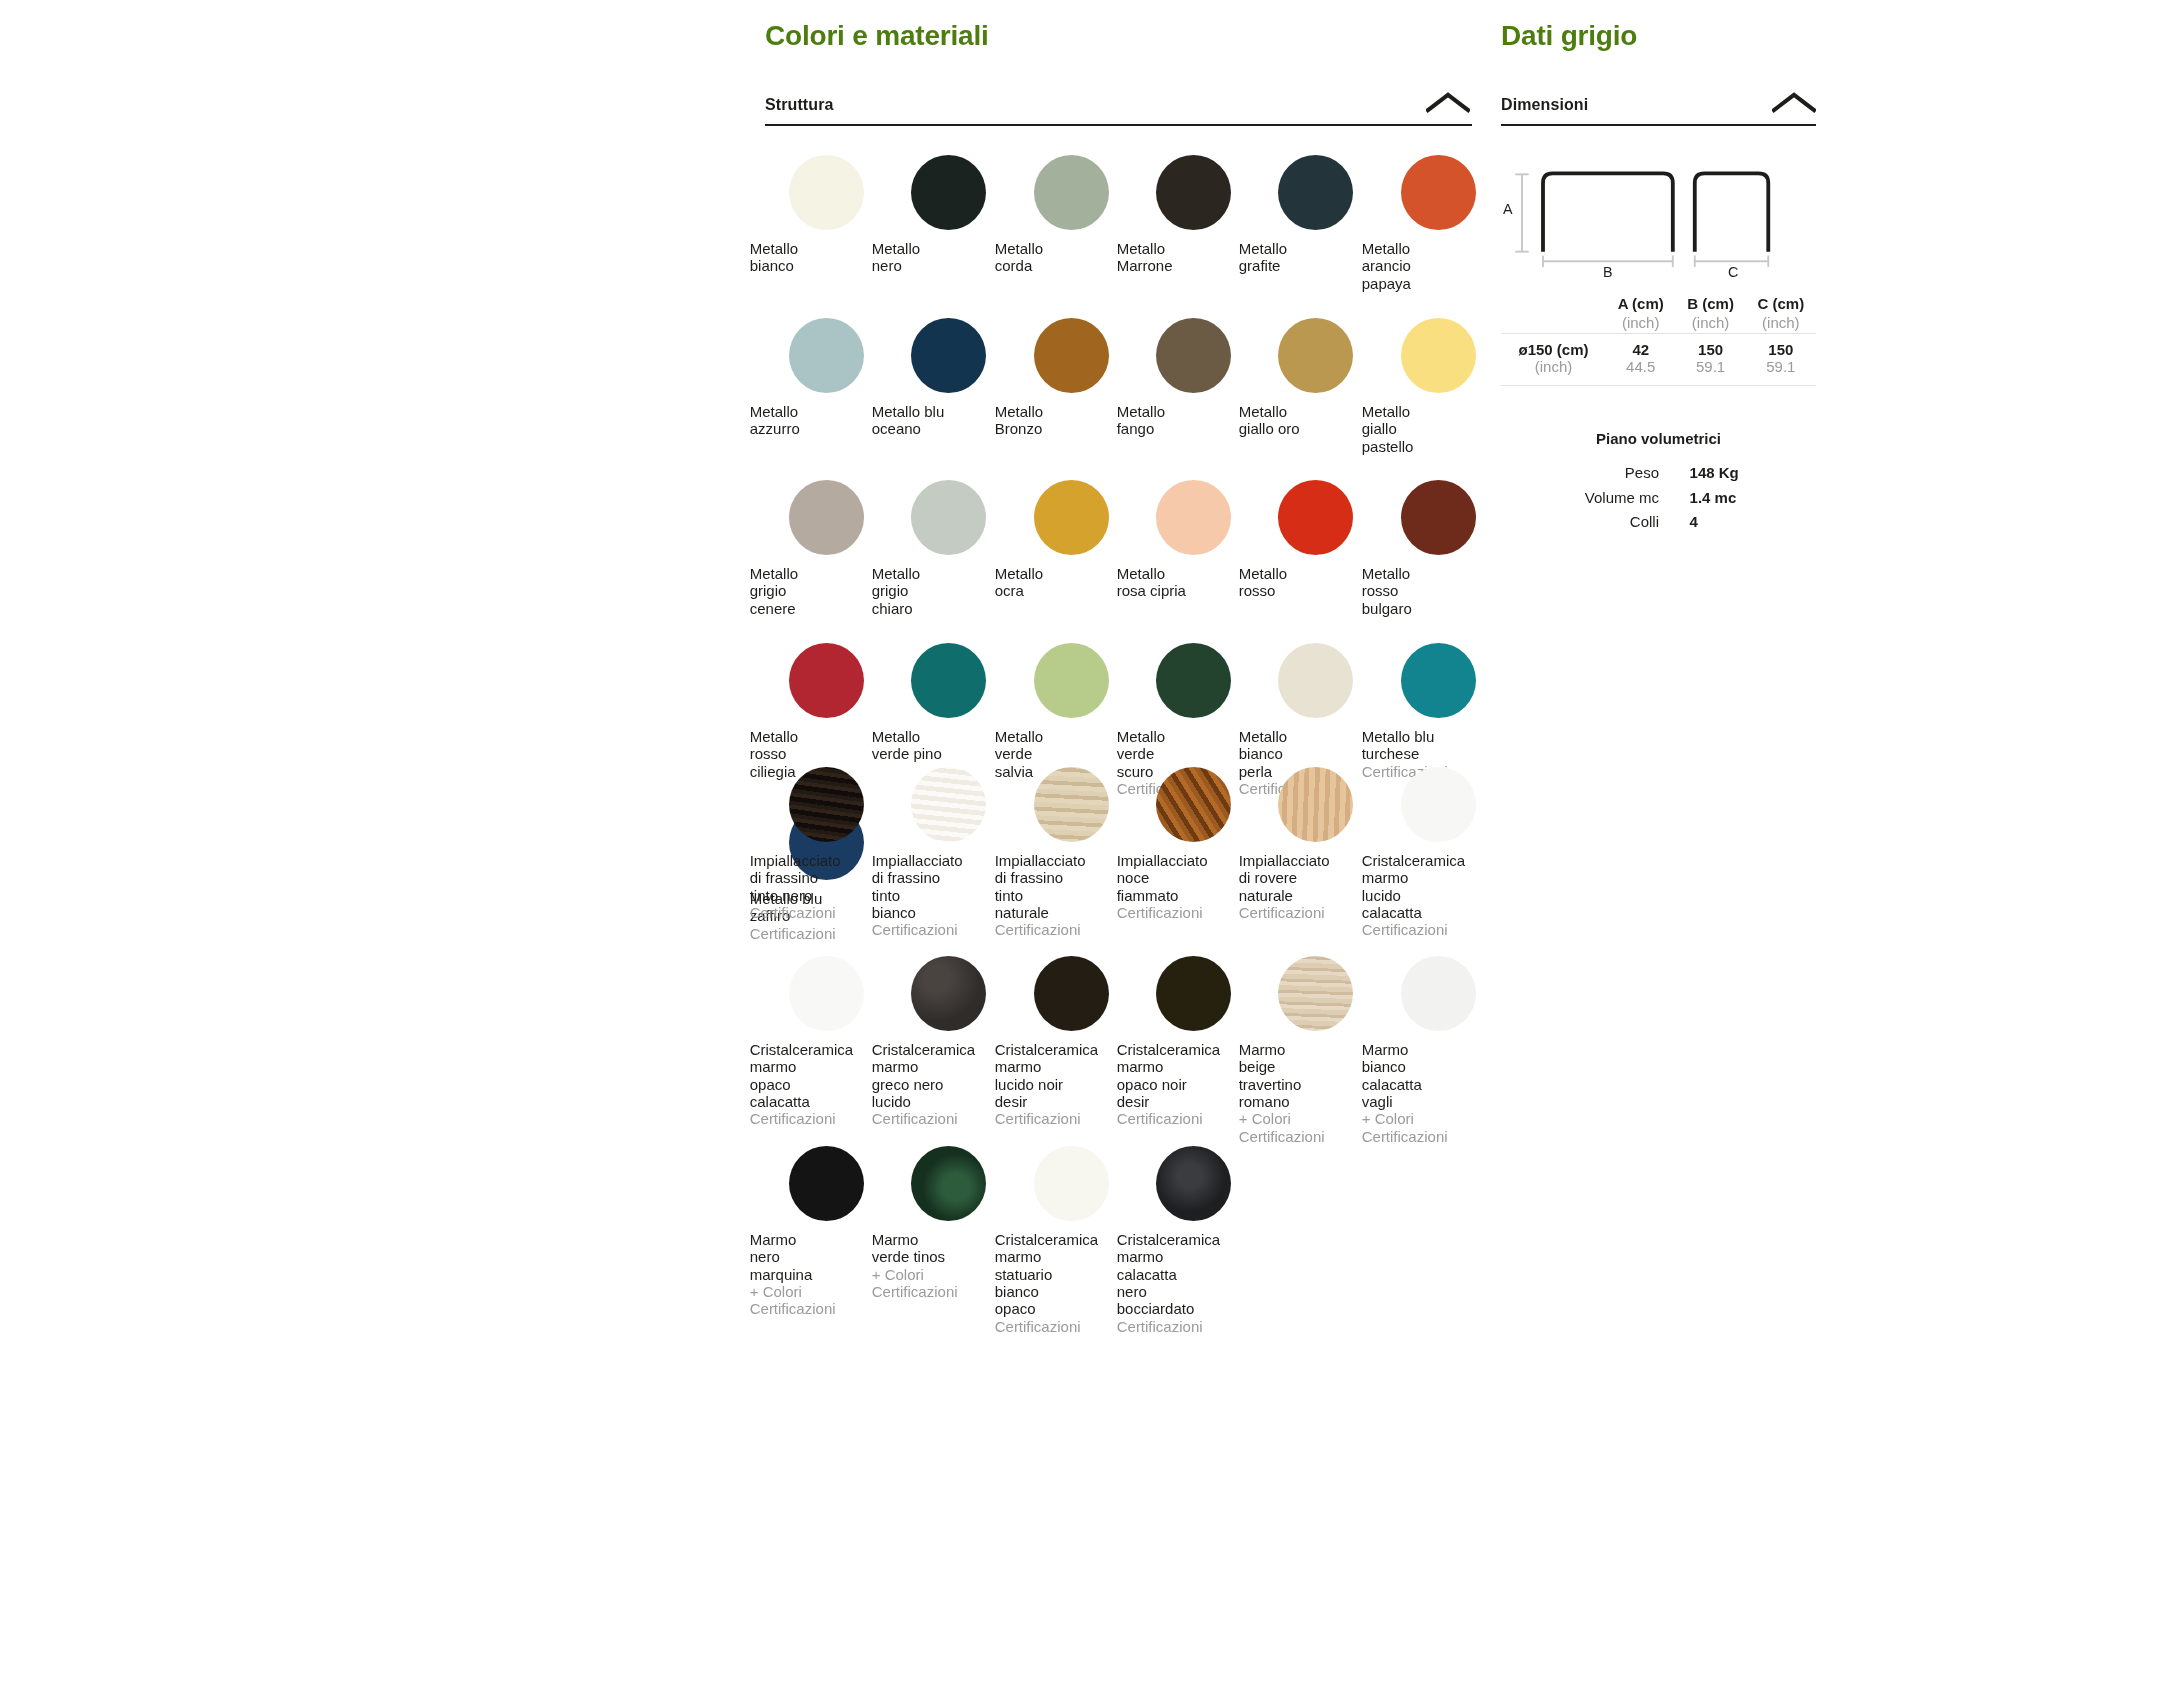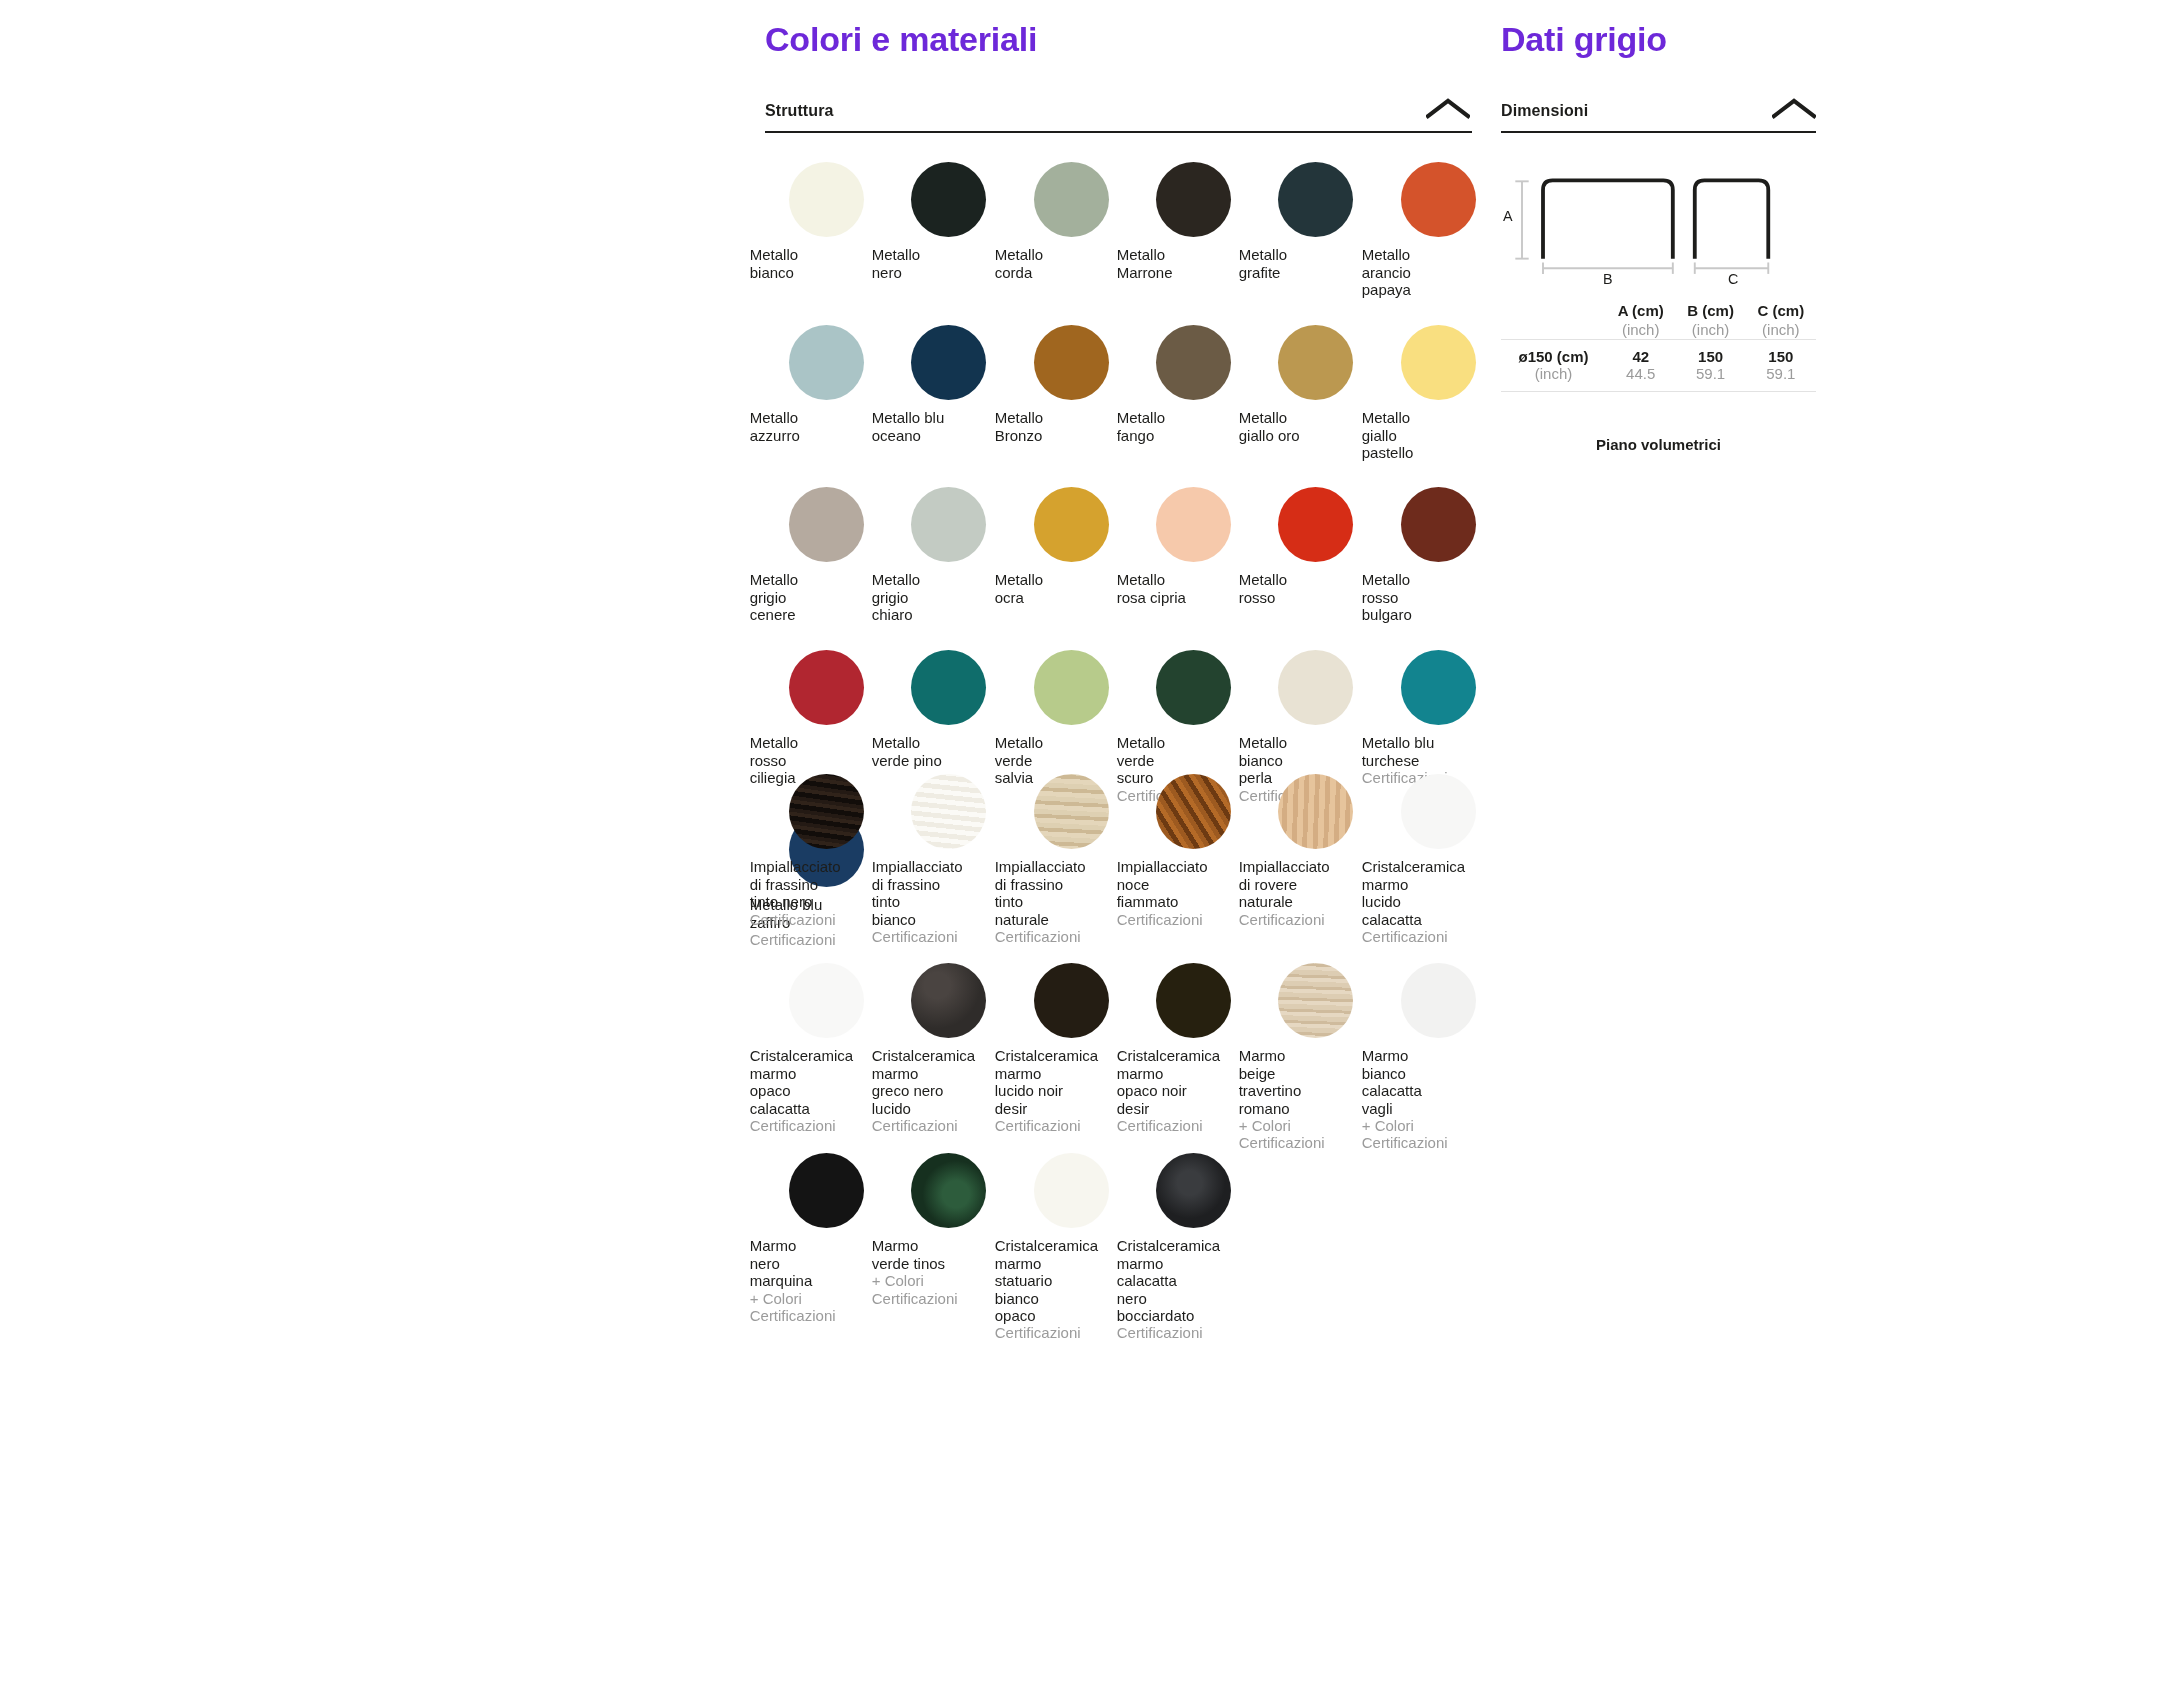--- a/index.html
+++ b/index.html
@@ -8,22 +8,22 @@
     font-family:"Liberation Sans", sans-serif;
     color:#1d1d1b;
     -webkit-font-smoothing:antialiased;
   }
 
   
   .col-left{position:absolute;left:765px;top:0;width:707px;}
   .col-right{position:absolute;left:1501px;top:0;width:660px;}
 
   .page-title{
-    font-size:34px;font-weight:bold;letter-spacing:-0.2px;
-    color:#6d28d9;margin:0;padding:21px 0 0 0;line-height:1.1;
+    font-size:28px;font-weight:bold;letter-spacing:-0.2px;
+    color:#4d7c0f;margin:0;padding:21px 0 0 0;line-height:1.1;
   }
 
   
   .section{margin-top:54px;}
   .section-head{
     position:relative;width:707px;
     border-bottom:2.4px solid #1d1d1b;
     padding-bottom:10.5px;
   }
   .col-right .section-head{width:315px;}
@@ -415,15 +415,31 @@
           </td>
           <td class="val" style="padding:7.6px 0;">
             <div>150</div>
             <div class="sub">59.1</div>
           </td>
         </tr>
       </tbody>
     </table>
 
     <div class="vol-title">Piano volumetrici</div>
+    <table class="vol-tbl">
+      <tbody id="vol-body">
+          <tr>
+            <td class="k">Peso</td>
+            <td class="v">148 Kg</td>
+          </tr>
+          <tr>
+            <td class="k">Volume mc</td>
+            <td class="v">1.4 mc</td>
+          </tr>
+          <tr>
+            <td class="k">Colli</td>
+            <td class="v">4</td>
+          </tr>
+        </tbody>
+    </table>
   </div>
 </div>
 
 
 </body></html>

